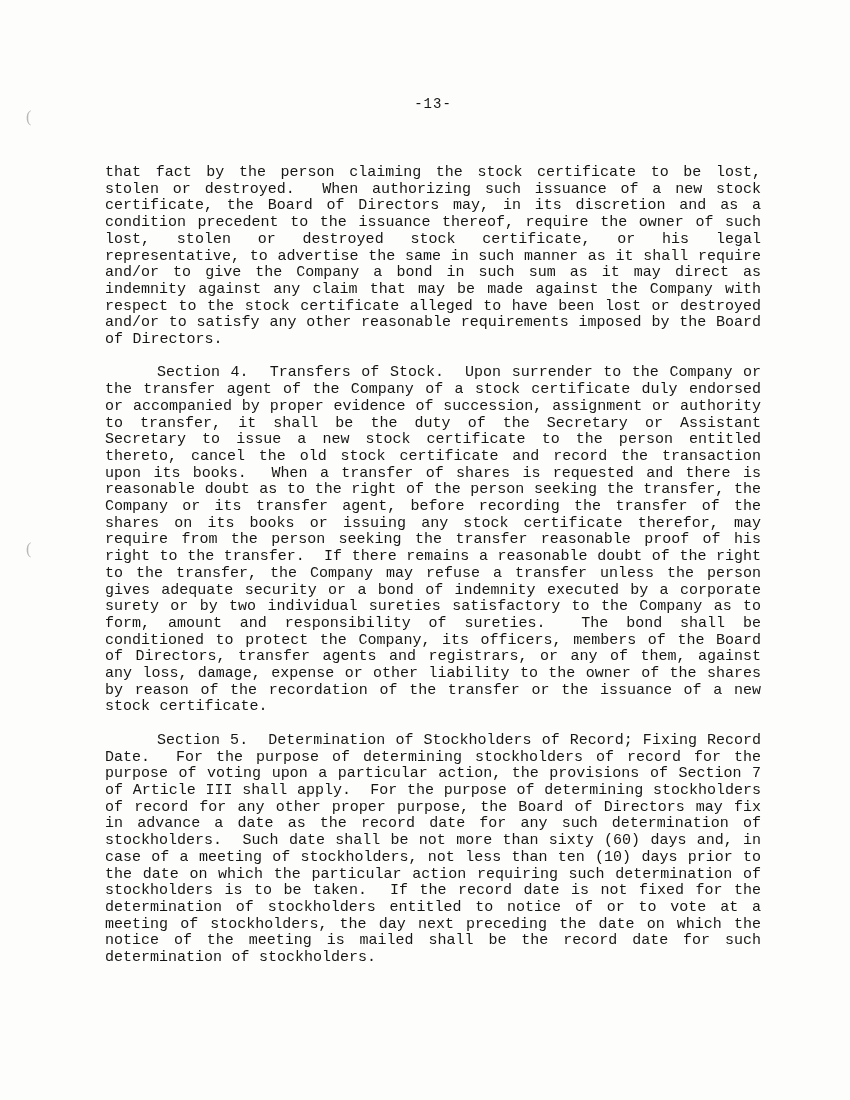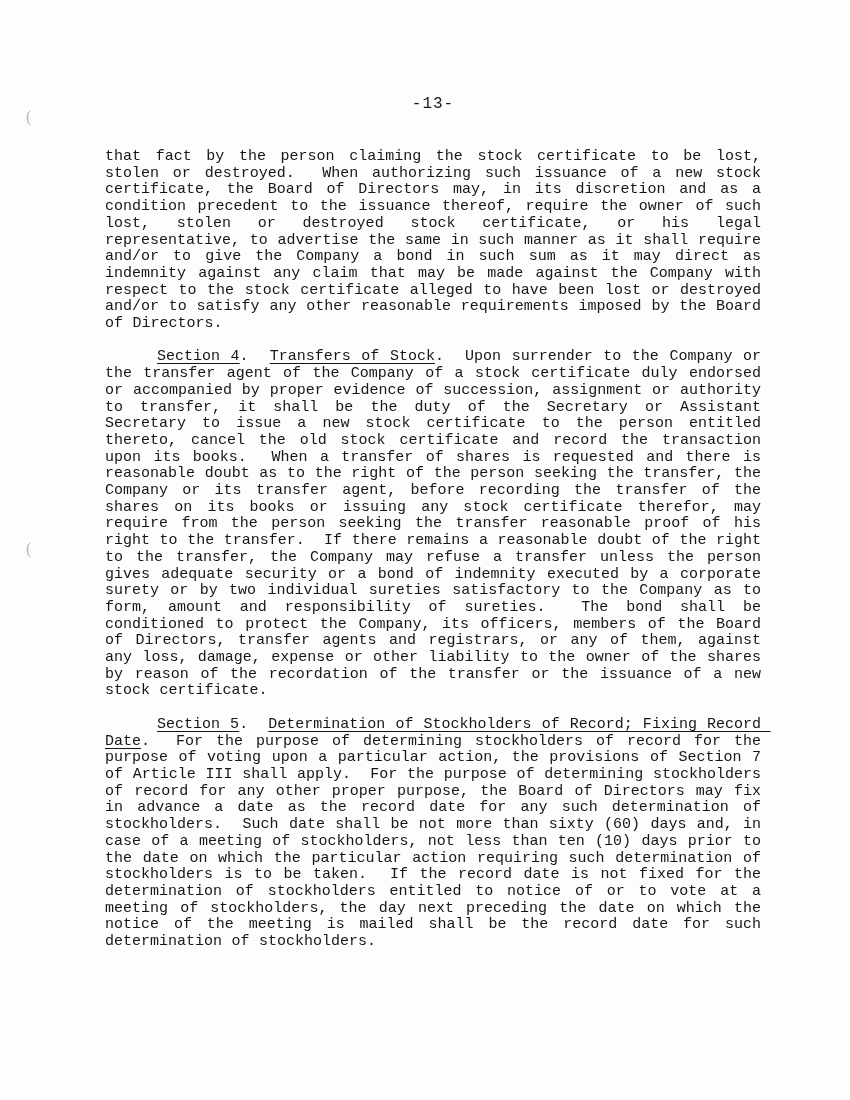--- a/index.html
+++ b/index.html
@@ -18,38 +18,37 @@
     color: #161616;
   }
   .content {
     position: absolute;
     left: 105px;
     top: 96px;
     width: 656px;
   }
   .page-number {
     text-align: center;
-    font-size: 16px;
+    font-size: 14px;
     line-height: 17px;
     letter-spacing: 1px;
-    margin-bottom: 36px;
+    margin-bottom: 52px;
   }
   p.body-para {
     margin: 0 0 16.7px 0;
     font-size: 15px;
     line-height: 16.7px;
     text-align: justify;
     white-space: pre-wrap;
     word-spacing: 0.5px;
   }
   p.body-para.indented {
     text-indent: 52px;
   }
   .u {
-    text-decoration: underline;
     text-underline-offset: 3px;
   }
   .sep {
     white-space: pre;
   }
   .artifact {
     position: absolute;
     left: 26px;
     color: #b9b9b4;
     font-size: 16px;

